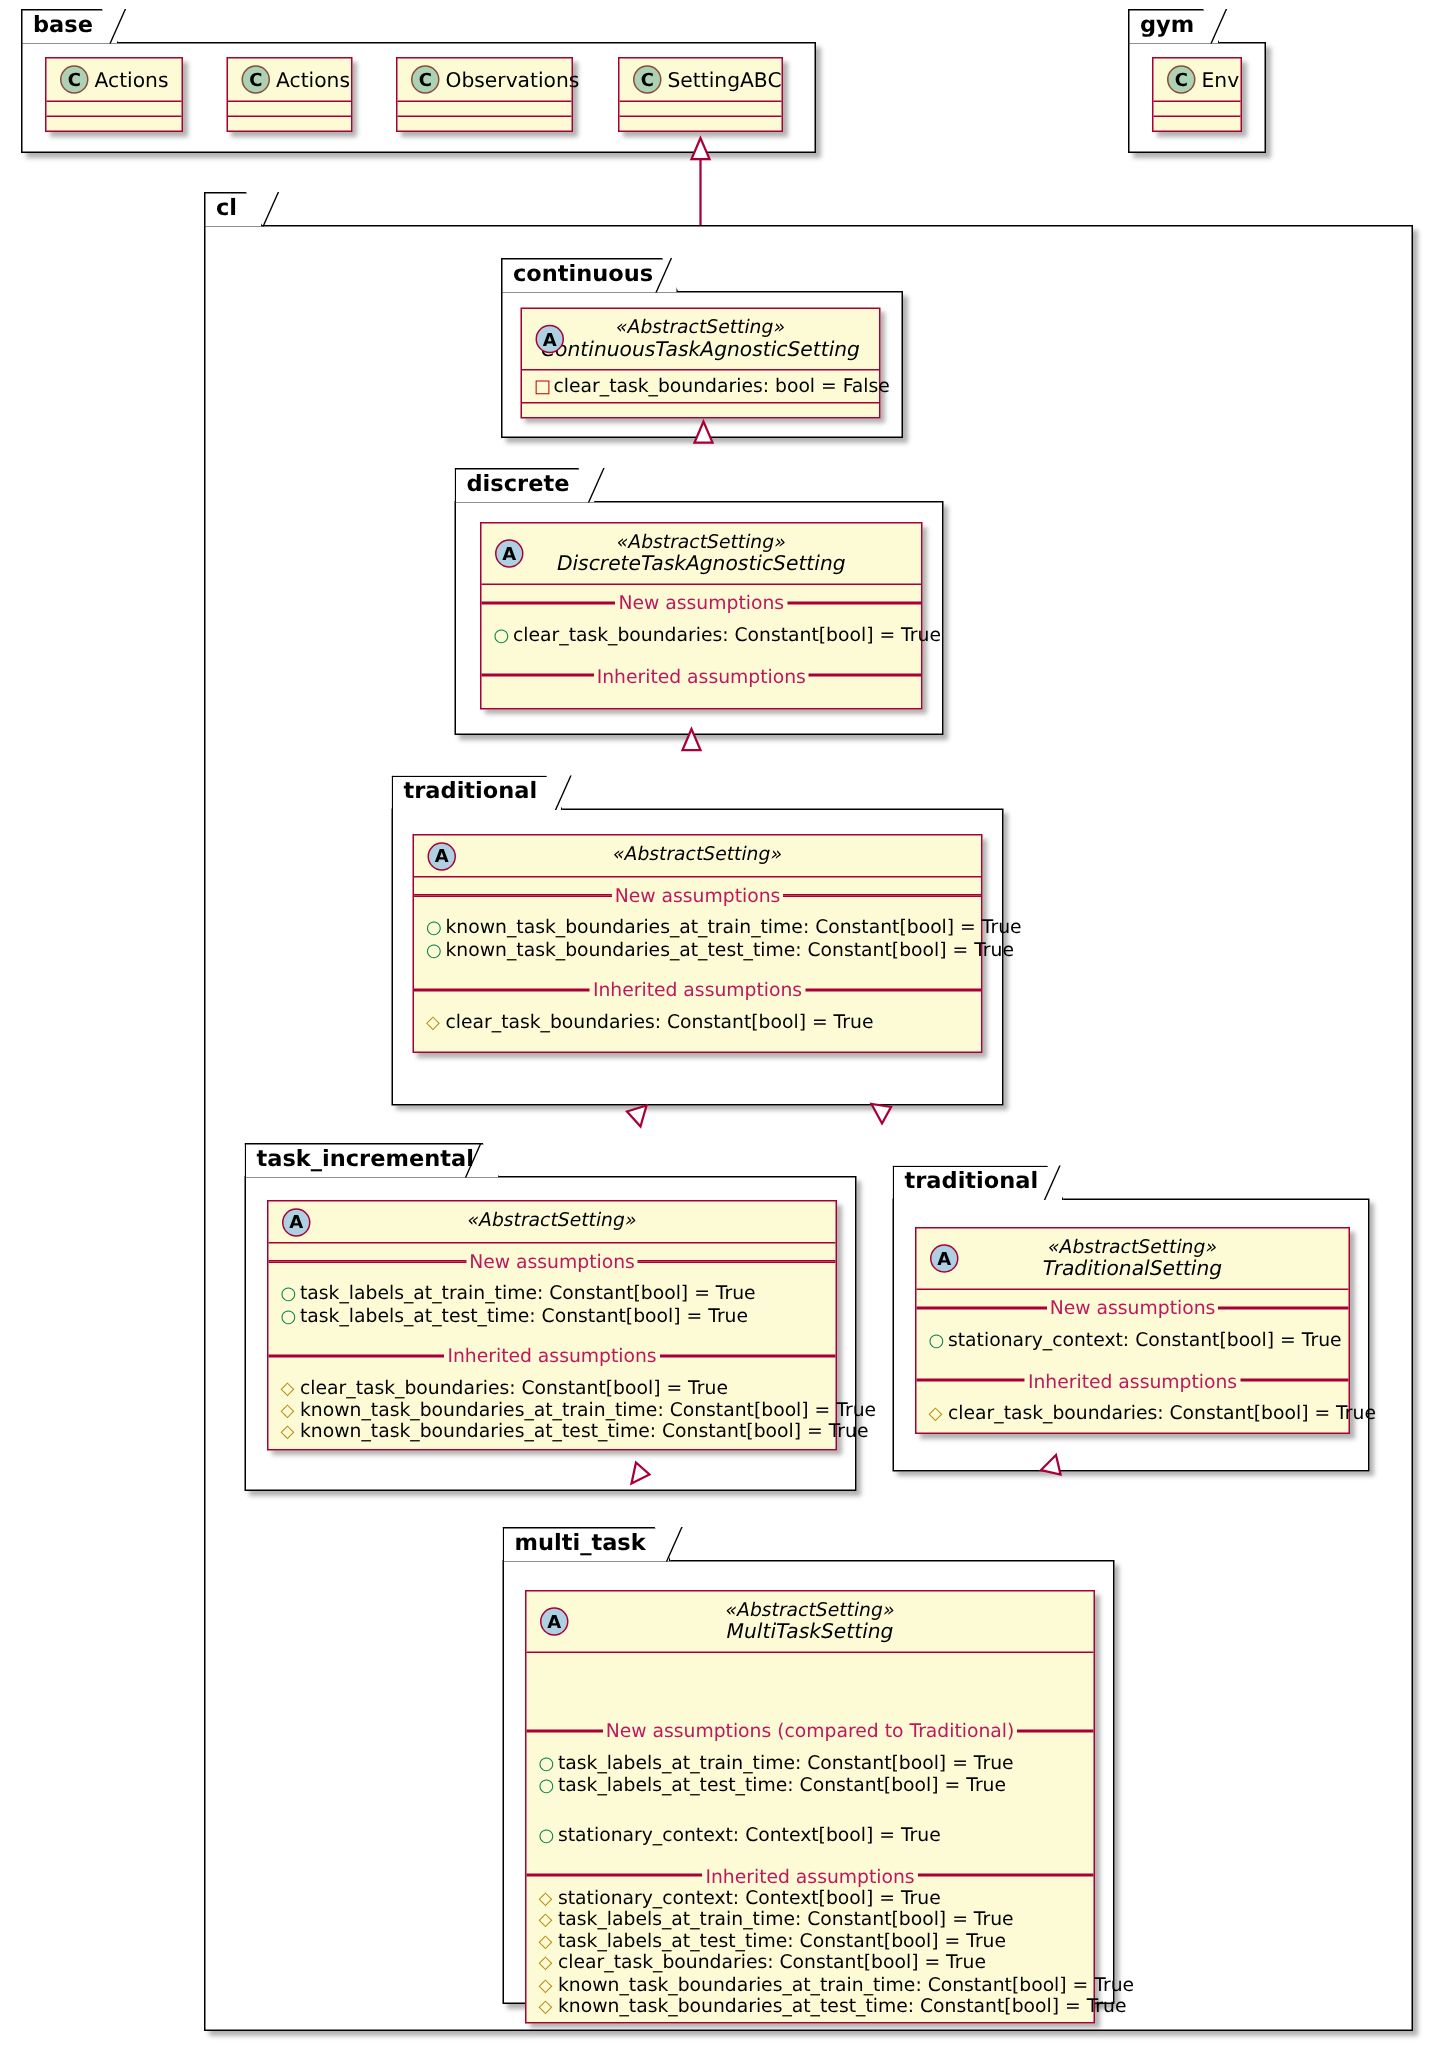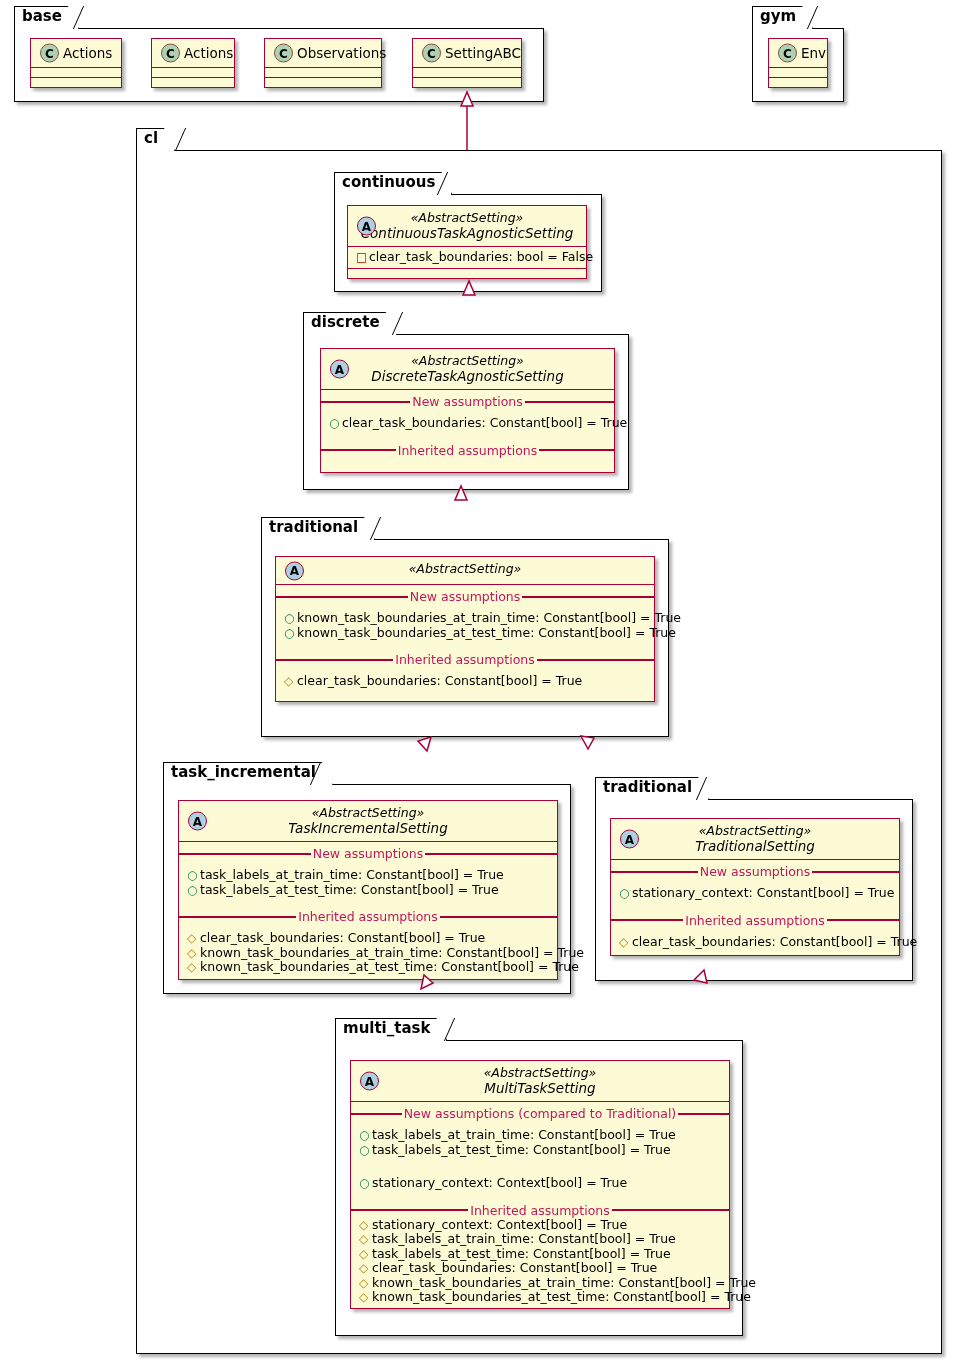--- a/index.html
+++ b/index.html
@@ -293,21 +293,20 @@
       <span>task_incremental</span>
     </div>
     <div class="pkg-tab-line" style="left:139px;"></div>
     <div class="pkg-body" style="top:22px;width:408px;height:210px;"></div>
   </div>
 
   <div class="cls" style="left:178px;top:800px;width:380px;">
     <div class="cls-head">
       <span class="badge badge-A">A</span>
       <div class="stereo">«AbstractSetting»</div>
-      <div class="cname">TaskIncrementalSetting</div>
     </div>
     <div class="compart" style="border-bottom:none;padding-bottom:0;">
       <div class="sep">
         <span class="ln"></span>
         <span class="tx">New assumptions</span>
         <span class="ln"></span>
       </div>
       <div class="gap"></div>
       <div class="attr">
         <span class="mk mk-ci">○</span>
@@ -387,21 +386,21 @@
     <div class="pkg-tab-line" style="left:101px;"></div>
     <div class="pkg-body" style="top:22px;width:408px;height:296px;"></div>
   </div>
 
   <div class="cls" style="left:350px;top:1060px;width:380px;">
     <div class="cls-head">
       <span class="badge badge-A">A</span>
       <div class="stereo">«AbstractSetting»</div>
       <div class="cname">MultiTaskSetting</div>
     </div>
-    <div class="compart" style="border-bottom:none;padding-bottom:0;">
+    <div class="compart" style="border-bottom:none;padding-bottom:0;margin-top:40px;">
       <div class="sep">
         <span class="ln"></span>
         <span class="tx">New assumptions (compared to Traditional)</span>
         <span class="ln"></span>
       </div>
       <div class="gap"></div>
       <div class="attr">
         <span class="mk mk-ci">○</span>
         <span>task_labels_at_train_time: Constant[bool] = True</span>
       </div>

